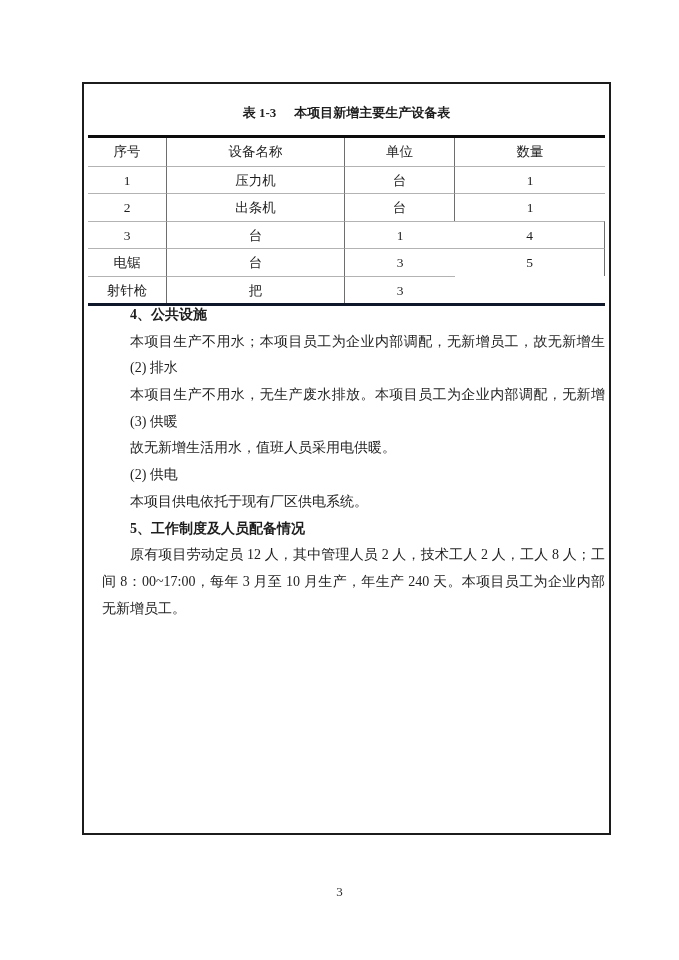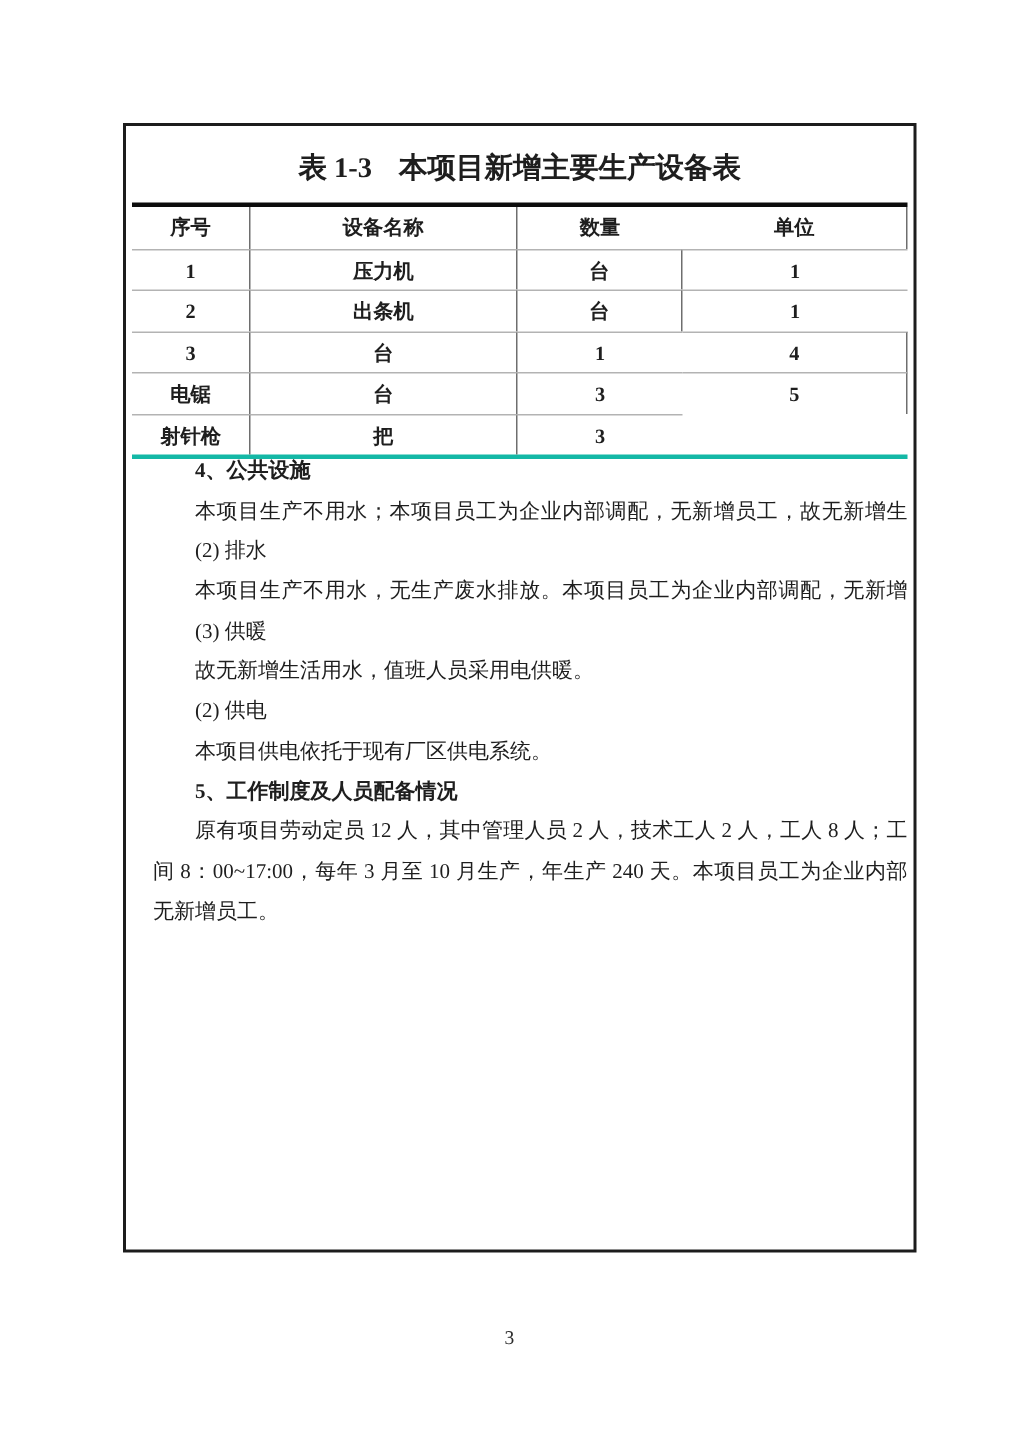--- a/index.html
+++ b/index.html
@@ -27,35 +27,34 @@
   }
   .caption {
     position: absolute;
     left: 84px;
     top: 100px;
     width: 525px;
     height: 26px;
     line-height: 26px;
     text-align: center;
     font-weight: bold;
-    font-size: 19px;
+    font-size: 13px;
   }
   .caption .cap-label { margin-right: 18px; }
   .device-table {
     position: absolute;
     left: 88px;
     top: 135px;
     width: 517px;
     display: grid;
     grid-template-columns: 79px 178px 110px 150px;
     border-top: 3px solid #0c0c0c;
-    border-bottom: 3px solid #14b8a6;
+    border-bottom: 3px solid #0f172a;
     box-sizing: border-box;
     font-size: 13.5px;
-    font-weight: bold;
   }
   .device-table .cell {
     height: 27.5px;
     line-height: 27.5px;
     text-align: center;
     box-sizing: border-box;
     overflow: hidden;
     white-space: nowrap;
   }
   .device-table .cell:not(.c3) { border-right: 1px solid #6e6e6e; }
@@ -100,22 +99,22 @@
 
   <div class="frame"></div>
 
   <div class="caption">
     <span class="cap-label">表 1-3</span><span>本项目新增主要生产设备表</span>
   </div>
 
   <div class="device-table">
       <div class="cell c0 r0">序号</div>
       <div class="cell c1 r0">设备名称</div>
+      <div class="cell c2 r0">单位</div>
       <div class="cell c3 r0">数量</div>
-      <div class="cell c2 r0">单位</div>
       <div class="cell c0 r1">1</div>
       <div class="cell c1 r1">压力机</div>
       <div class="cell c2 r1">台</div>
       <div class="cell c3 r1">1</div>
       <div class="cell c0 r2">2</div>
       <div class="cell c1 r2">出条机</div>
       <div class="cell c2 r2">台</div>
       <div class="cell c3 r2">1</div>
       <div class="cell c0 r3">3</div>
       <div class="cell c2 r3">台</div>

